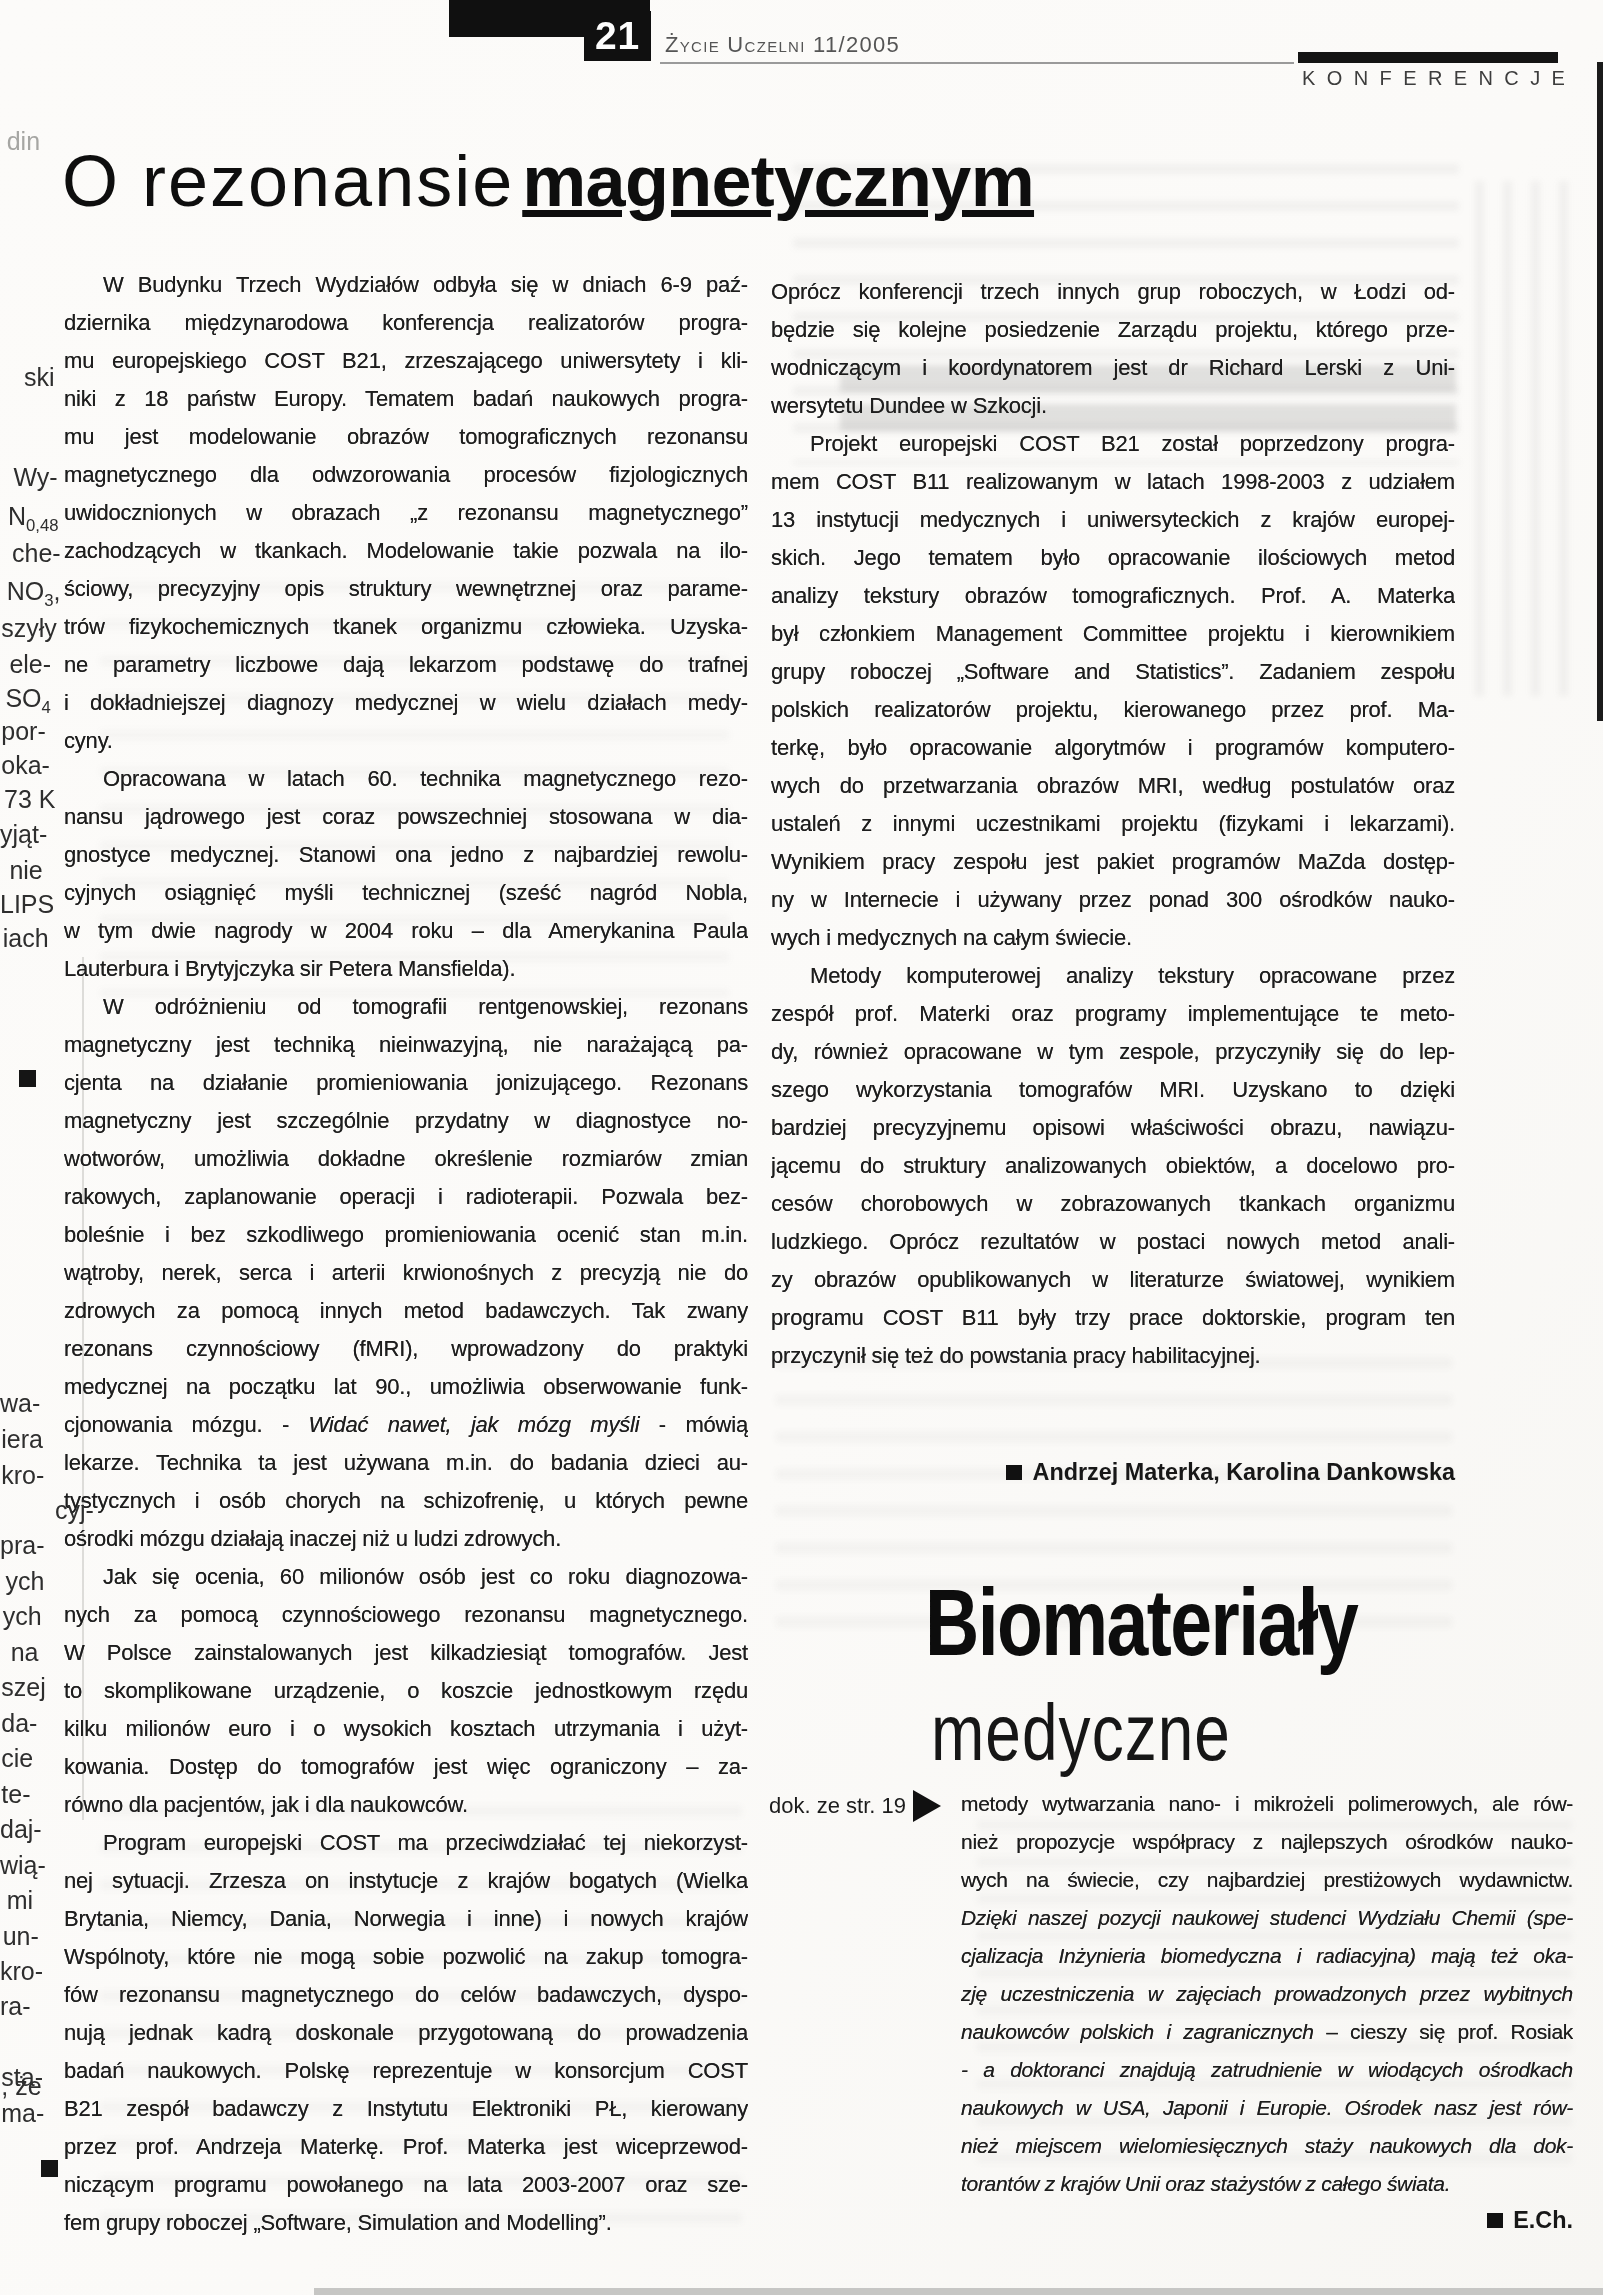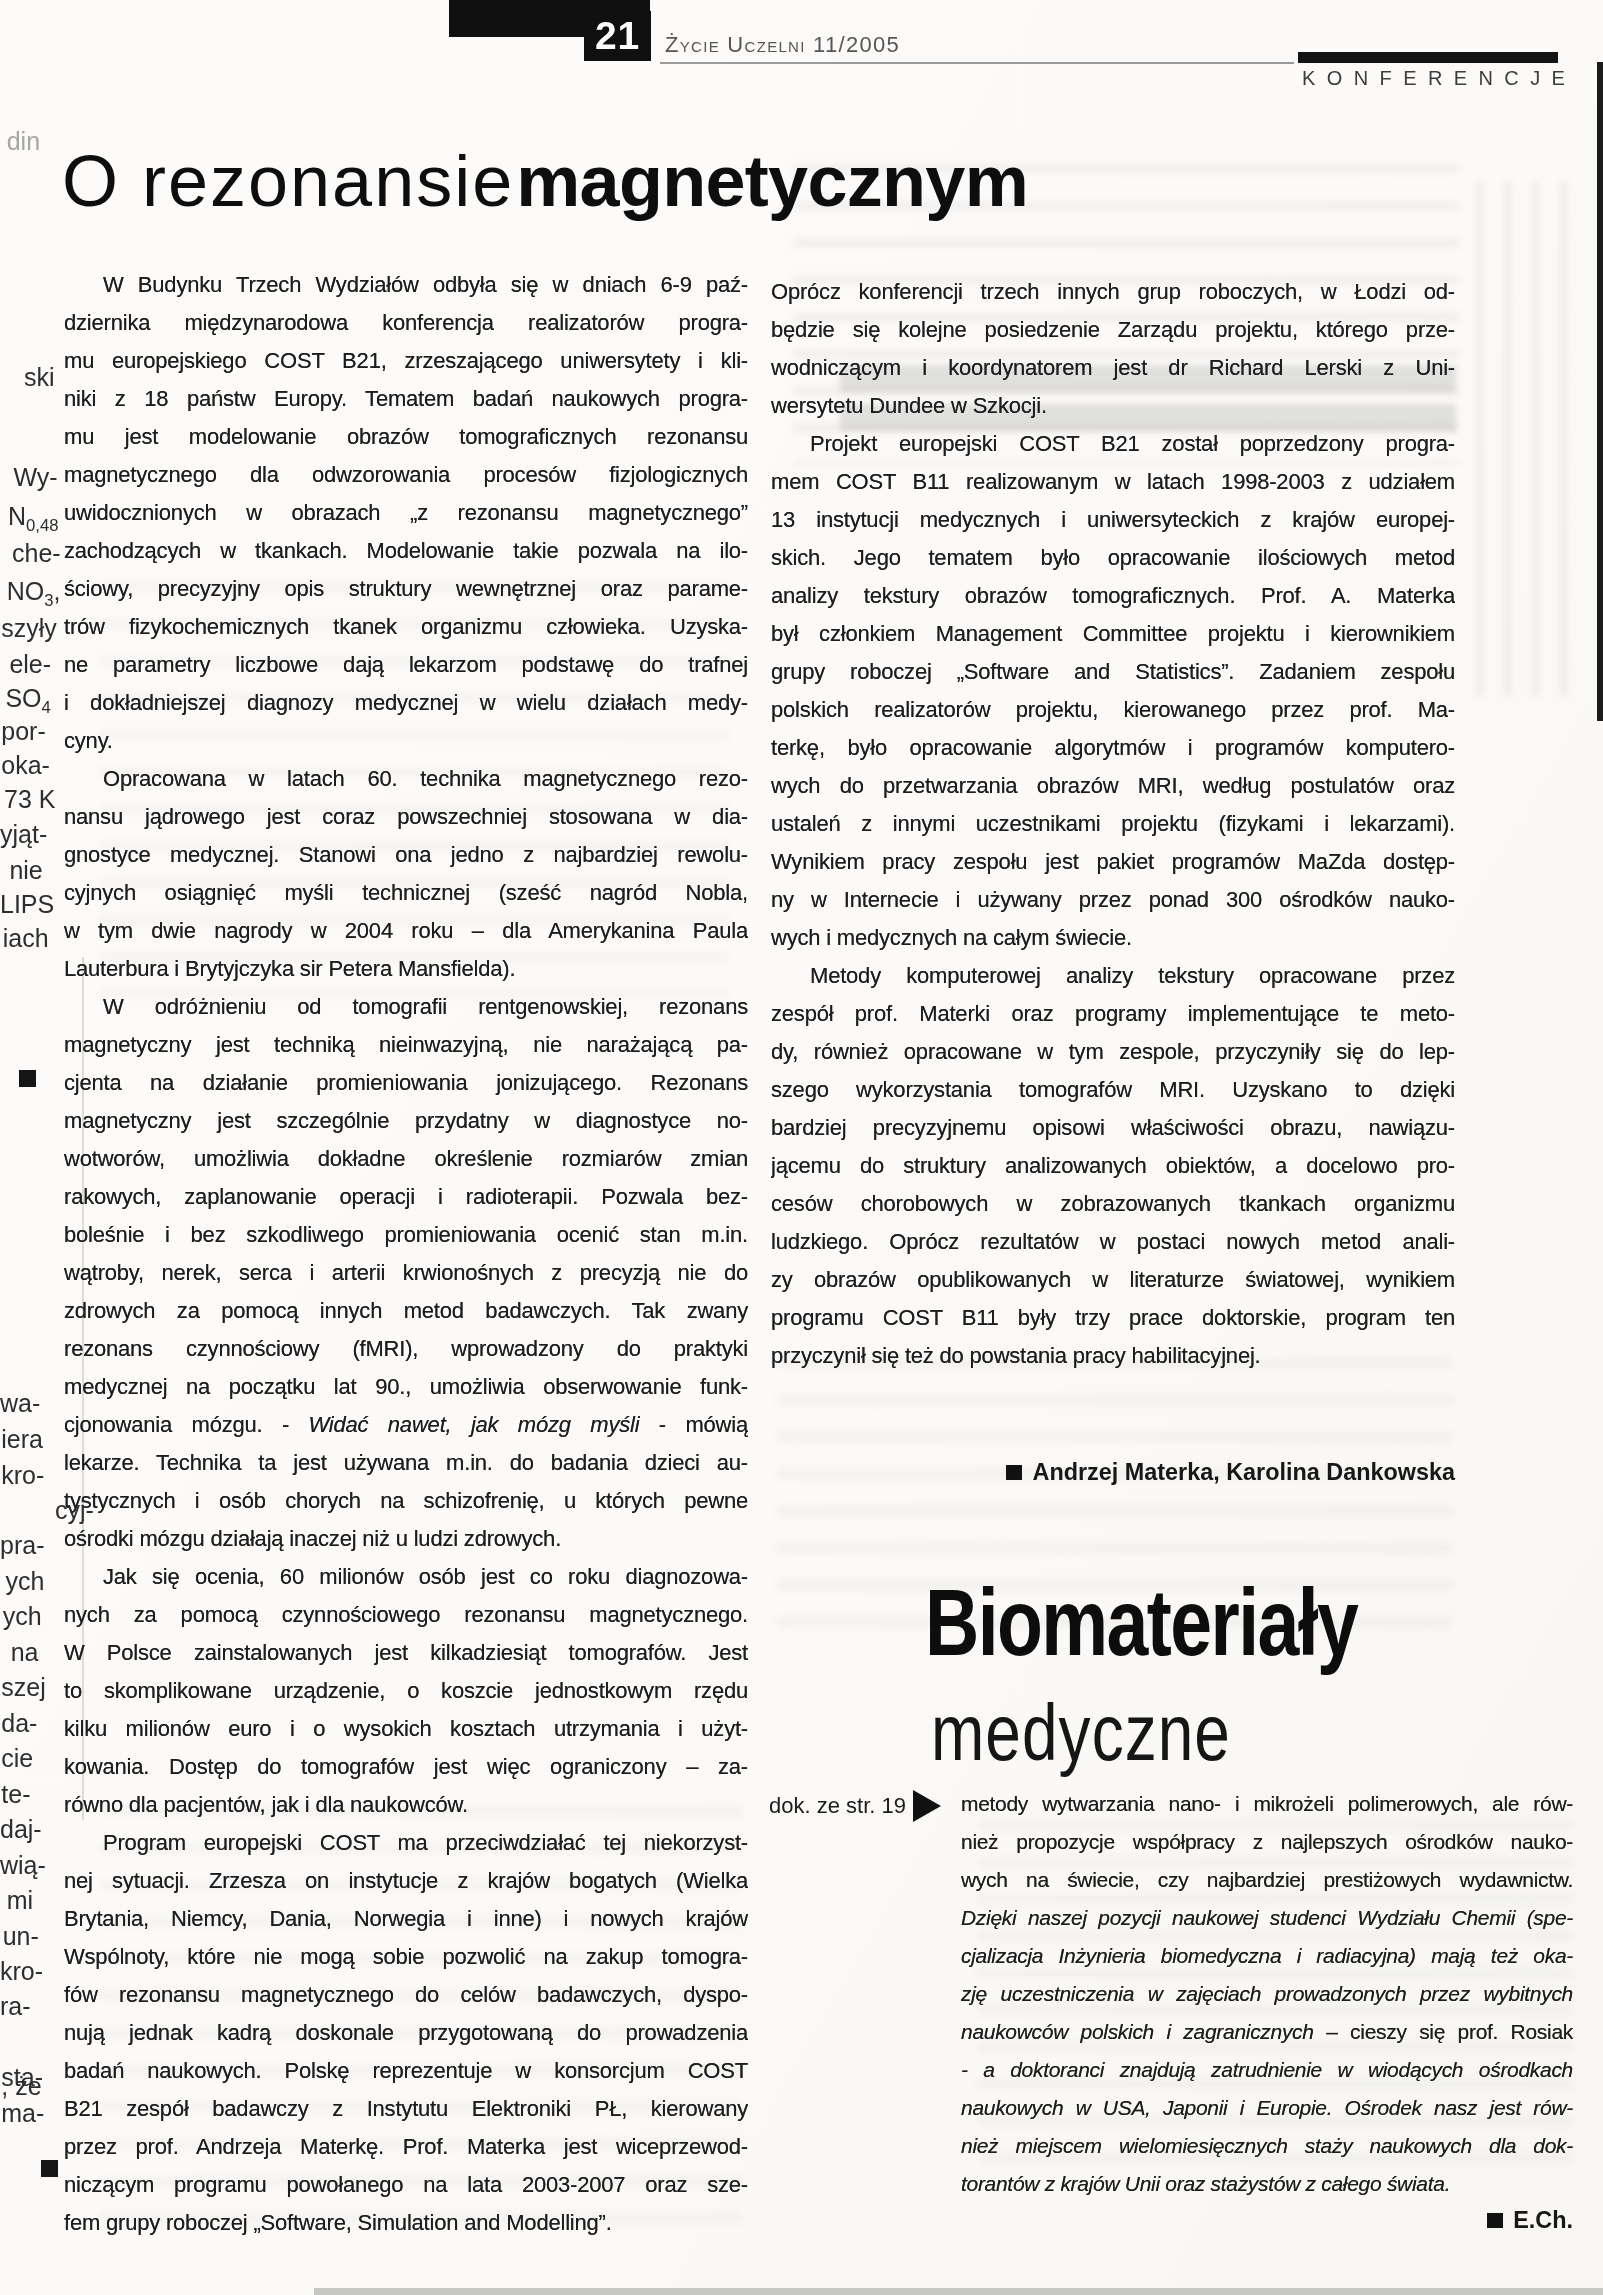--- a/index.html
+++ b/index.html
@@ -18,21 +18,21 @@
   .hdr-secbar{position:absolute;left:1298px;top:52px;width:260px;height:10.7px;background:#141414;}
   .hdr-section{position:absolute;left:1302px;top:67px;font-size:20px;color:#3d3d3d;letter-spacing:11.4px;}
 
   .edge-bar{position:absolute;left:1597px;top:62px;width:6px;height:659px;background:#1b1b1b;}
   .fold-line{position:absolute;left:82px;top:957px;width:2px;height:863px;background:#dddcd9;}
   .scan-band{position:absolute;left:314px;top:2288px;width:1289px;height:7.4px;background:#c6c6c4;filter:blur(0.7px);}
 
   
   .h1{position:absolute;left:62px;top:140px;font-size:72px;color:#0e0e0e;white-space:nowrap;}
   .h1 .t-light{font-weight:400;letter-spacing:2px;}
-  .h1 .t-bold{font-weight:700;margin-left:2px;letter-spacing:-0.7px;}
+  .h1 .t-bold{font-weight:700;margin-left:8px;letter-spacing:-0.7px;text-decoration:underline;}
   .h2-bold{position:absolute;left:925px;top:1569px;font-size:94px;font-weight:700;color:#0d0d0d;
            letter-spacing:-2px;transform:scaleX(.8);transform-origin:left top;white-space:nowrap;}
   .h2-light{position:absolute;left:931px;top:1687px;font-size:80px;font-weight:400;color:#161616;
             letter-spacing:1.3px;transform:scaleX(.8);transform-origin:left top;white-space:nowrap;}
 
   
   .col{position:absolute;color:#1d1d1d;text-shadow:0 0 0.4px rgba(25,25,25,.75);}
   .col-left{left:64px;top:266px;width:684px;font-size:22px;letter-spacing:-0.2px;}
   .col-right{left:771px;top:266px;width:684px;font-size:22px;letter-spacing:-0.2px;margin-top:7px;}
   .col-bio{left:961px;top:1785px;width:612px;font-size:21px;letter-spacing:-0.3px;}

